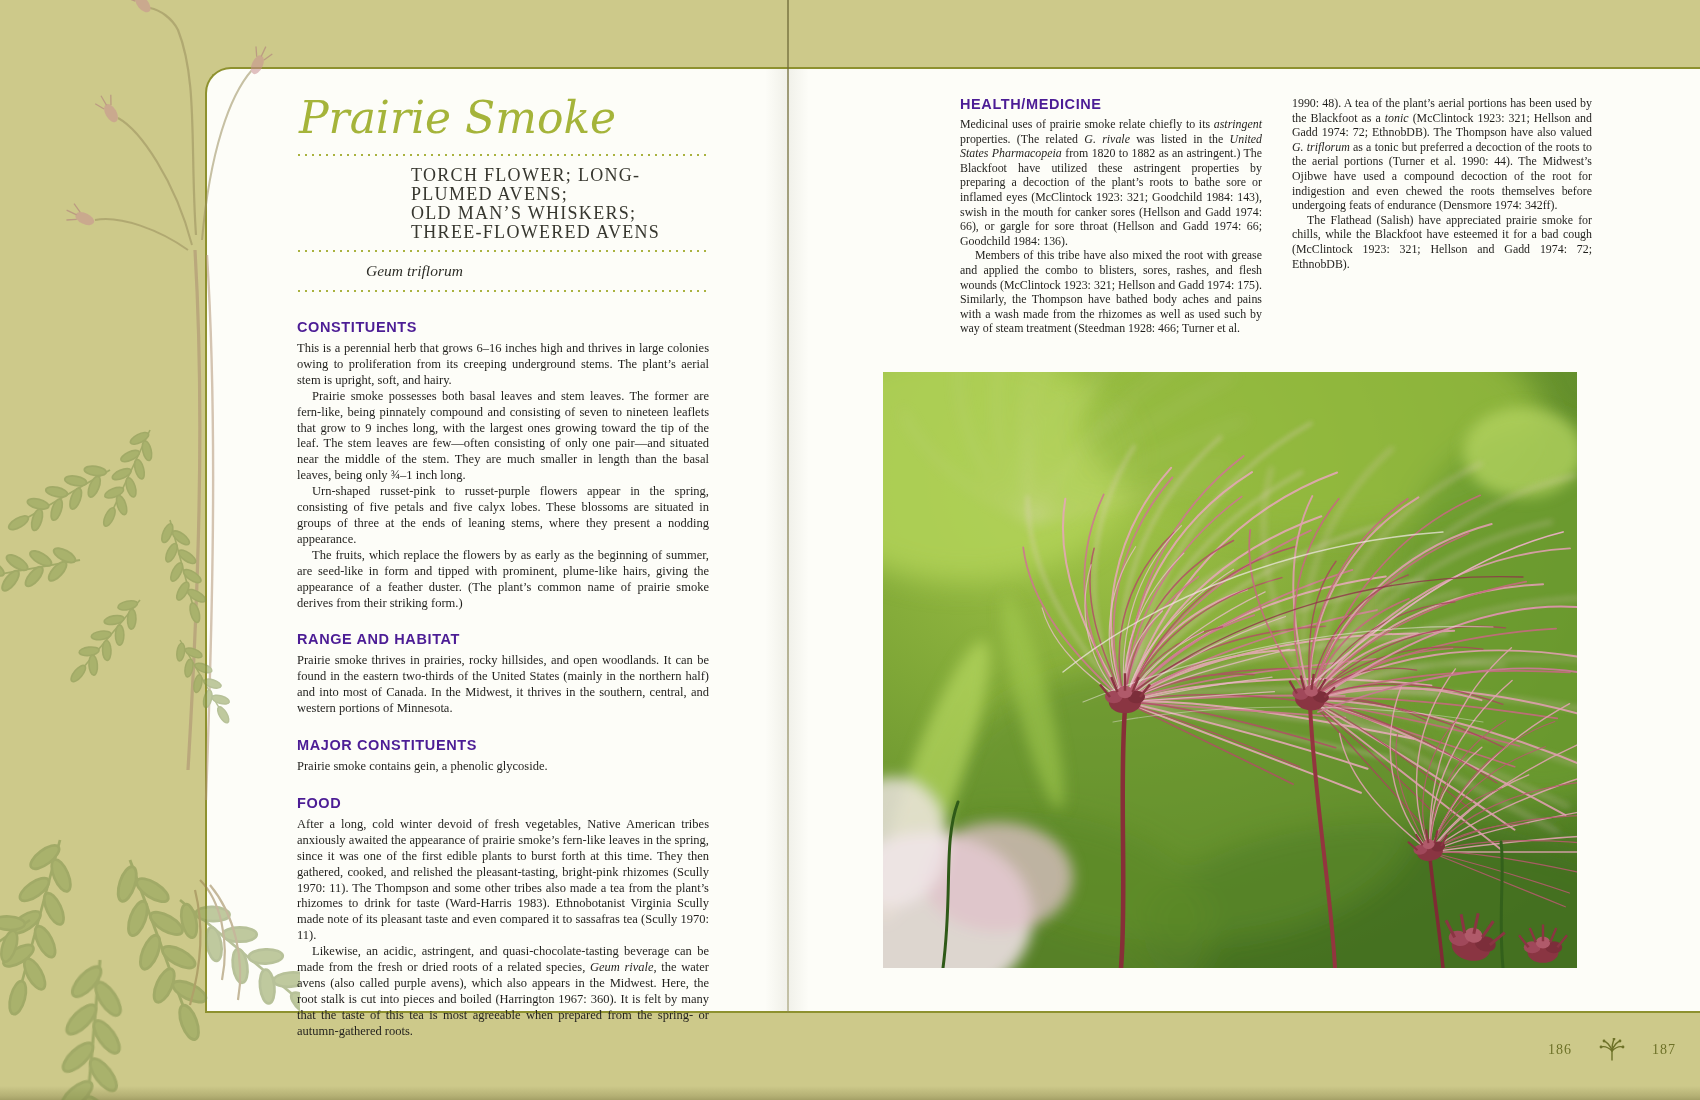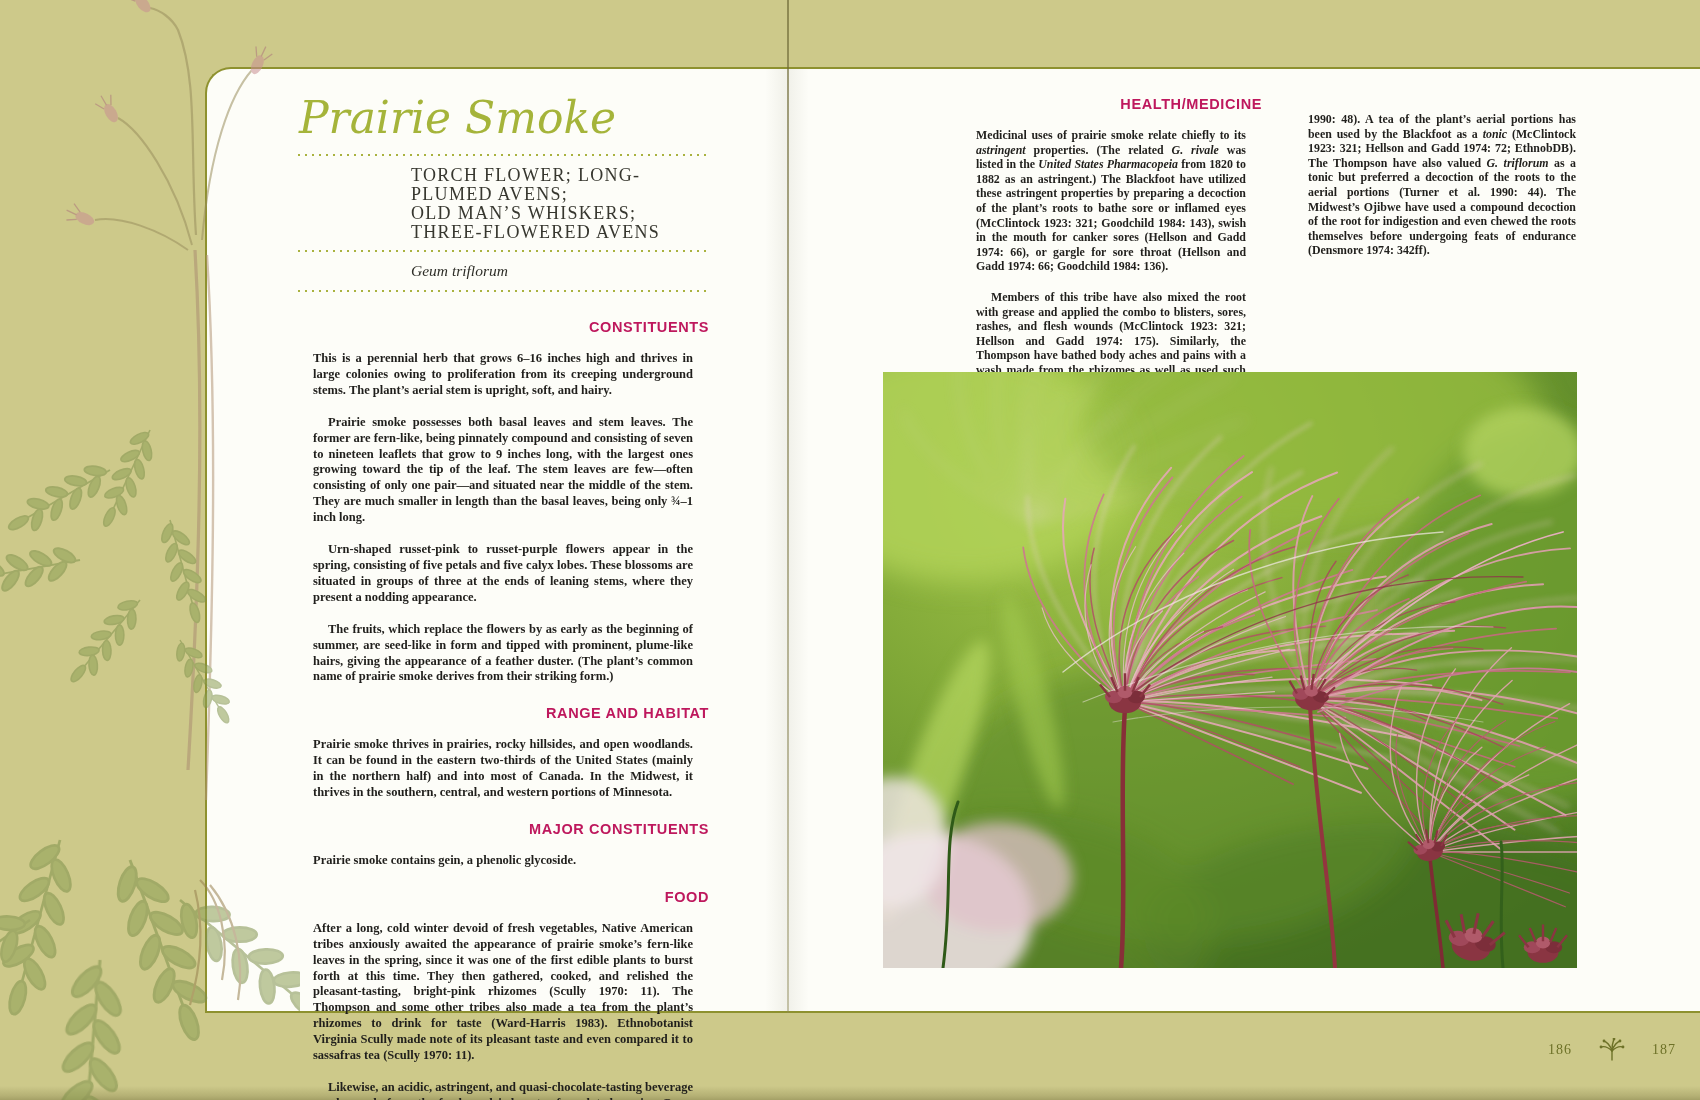--- a/index.html
+++ b/index.html
@@ -39,32 +39,31 @@
   .dotrule{
     height:4px;margin:7px 0 9px 0;
     background-image:radial-gradient(circle at 2px 2px, #a9b23f 1.15px, rgba(0,0,0,0) 1.4px);
     background-size:7px 4px;background-repeat:repeat-x;
   }
   .names{
     margin-left:114px;font-size:18px;letter-spacing:1.3px;line-height:19px;
     color:#37372f;
   }
   .latin{
-    margin-left:114px;font-style:italic;font-size:15.5px;color:#2e2e28;
+    margin-left:69px;font-style:italic;font-size:15.5px;color:#2e2e28;
     margin-top:9px;margin-bottom:9px;
   }
   .shead{
     font-family:"Liberation Sans", sans-serif;font-weight:bold;
-    font-size:14.5px;letter-spacing:.6px;color:#be185d;
+    font-size:14.5px;letter-spacing:.6px;color:#4c1d95;
     margin:20px 0 6px 0;
-    text-align:right;
   }
   #left-sections .shead:first-child{margin-top:26px;}
   .bodyp{
-    font-size:12.5px;line-height:15.9px;text-align:justify;margin:16px;color:#201f1c;font-weight:bold;
+    font-size:12.5px;line-height:15.9px;text-align:justify;margin:0;color:#201f1c;
   }
   .bodyp.ind{text-indent:15px;}
   
   .col{position:absolute;top:96px;z-index:6;}
   #col1{left:960px;width:302px;}
   #col2{left:1292px;width:300px;}
   .col .shead{margin:0 0 5px 0;}
   .col .bodyp{font-size:11.9px;line-height:14.6px;}
   .photo{
     position:absolute;left:883px;top:372px;width:694px;height:596px;
@@ -162,20 +161,21 @@
 <div class="col" id="col1">
   <h3 class="shead">HEALTH/MEDICINE</h3>
   <div id="col1-paras">
       <p class="bodyp">Medicinal uses of prairie smoke relate chiefly to its <em>astringent</em> properties. (The related <em>G. rivale</em> was listed in the <em>United States Pharmacopeia</em> from 1820 to 1882 as an astringent.) The Blackfoot have utilized these astringent properties by preparing a decoction of the plant’s roots to bathe sore or inflamed eyes (McClintock 1923: 321; Goodchild 1984: 143), swish in the mouth for canker sores (Hellson and Gadd 1974: 66), or gargle for sore throat (Hellson and Gadd 1974: 66; Goodchild 1984: 136).</p>
       <p class="bodyp ind">Members of this tribe have also mixed the root with grease and applied the combo to blisters, sores, rashes, and flesh wounds (McClintock 1923: 321; Hellson and Gadd 1974: 175). Similarly, the Thompson have bathed body aches and pains with a wash made from the rhizomes as well as used such by way of steam treatment (Steedman 1928: 466; Turner et al.</p>
     </div>
 </div>
 <div class="col" id="col2">
   <div id="col2-paras">
       <p class="bodyp">1990: 48). A tea of the plant’s aerial portions has been used by the Blackfoot as a <em>tonic</em> (McClintock 1923: 321; Hellson and Gadd 1974: 72; EthnobDB). The Thompson have also valued <em>G. triflorum</em> as a tonic but preferred a decoction of the roots to the aerial portions (Turner et al. 1990: 44). The Midwest’s Ojibwe have used a compound decoction of the root for indigestion and even chewed the roots themselves before undergoing feats of endurance (Densmore 1974: 342ff).</p>
+      <p class="bodyp ind">The Flathead (Salish) have appreciated prairie smoke for chills, while the Blackfoot have esteemed it for a bad cough (McClintock 1923: 321; Hellson and Gadd 1974: 72; EthnobDB).</p>
     </div>
 </div>
 
 <div class="photo" aria-label="Close-up photograph of prairie smoke seed heads with feathery pink plumes on dark red stems against a blurred green meadow">
   <svg width="694" height="596" viewBox="0 0 694 596">
     <defs>
       <filter id="blurBig" x="-40%" y="-40%" width="180%" height="180%">
           <feGaussianBlur stdDeviation="14"></feGaussianBlur>
         </filter>
       <filter id="blurMed" x="-40%" y="-40%" width="180%" height="180%">

